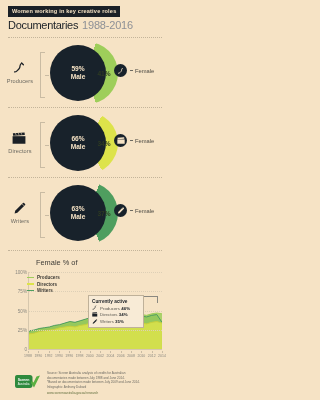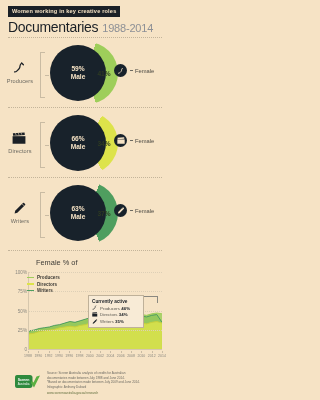--- a/index.html
+++ b/index.html
@@ -22,21 +22,21 @@
     font-size: 5.6px; font-weight: bold;
     letter-spacing: .18px;
     padding: 2.4px 4px 2.6px 4px;
     white-space: nowrap;
   }
   .title-row {
     position: absolute; left: 8px; top: 19px;
     display: flex; align-items: baseline; gap: 4px;
     white-space: nowrap;
   }
-  .title-main { font-size: 14px; color: #1b2026; letter-spacing: -.3px; }
+  .title-main { font-size: 11px; color: #1b2026; letter-spacing: -.3px; }
   .title-years { font-size: 11px; color: #8d9096; letter-spacing: -.2px; }
 
   .rule {
     position: absolute; left: 8px; width: 154px;
     border-top: 1px dotted #c3b49a; height: 0;
   }
 
   
   .block { position: absolute; left: 0; width: 170px; height: 68px; }
   .b1 { top: 40px; }
@@ -211,21 +211,21 @@
   .source .url { color: #5d6b3a; margin-top: 1.5px; }
 </style>
 </head>
 <body>
 
 <div id="page">
 
   <div class="kicker">Women working in key creative roles</div>
   <div class="title-row">
     <span class="title-main">Documentaries</span>
-    <span class="title-years">1988-2014</span>
+    <span class="title-years">1988-2016</span>
   </div>
   <div class="rule" style="top:37px;"></div>
 
   <div class="block b1">
     <div class="role-icon">
       <svg width="14" height="14" viewBox="0 0 24 24" fill="none" stroke="#1b2026" stroke-width="2.2" stroke-linecap="round">
         <path d="M16 4c-1.6 1.6-2.4 3.6-2.4 5.6 0 1.6-.6 3-1.8 4.2l-3.2 3.2c-1.2 1.2-2.6 1.8-4.2 1.8"></path>
         <path d="M16.5 3.5l3 3"></path>
       </svg>
     </div>

